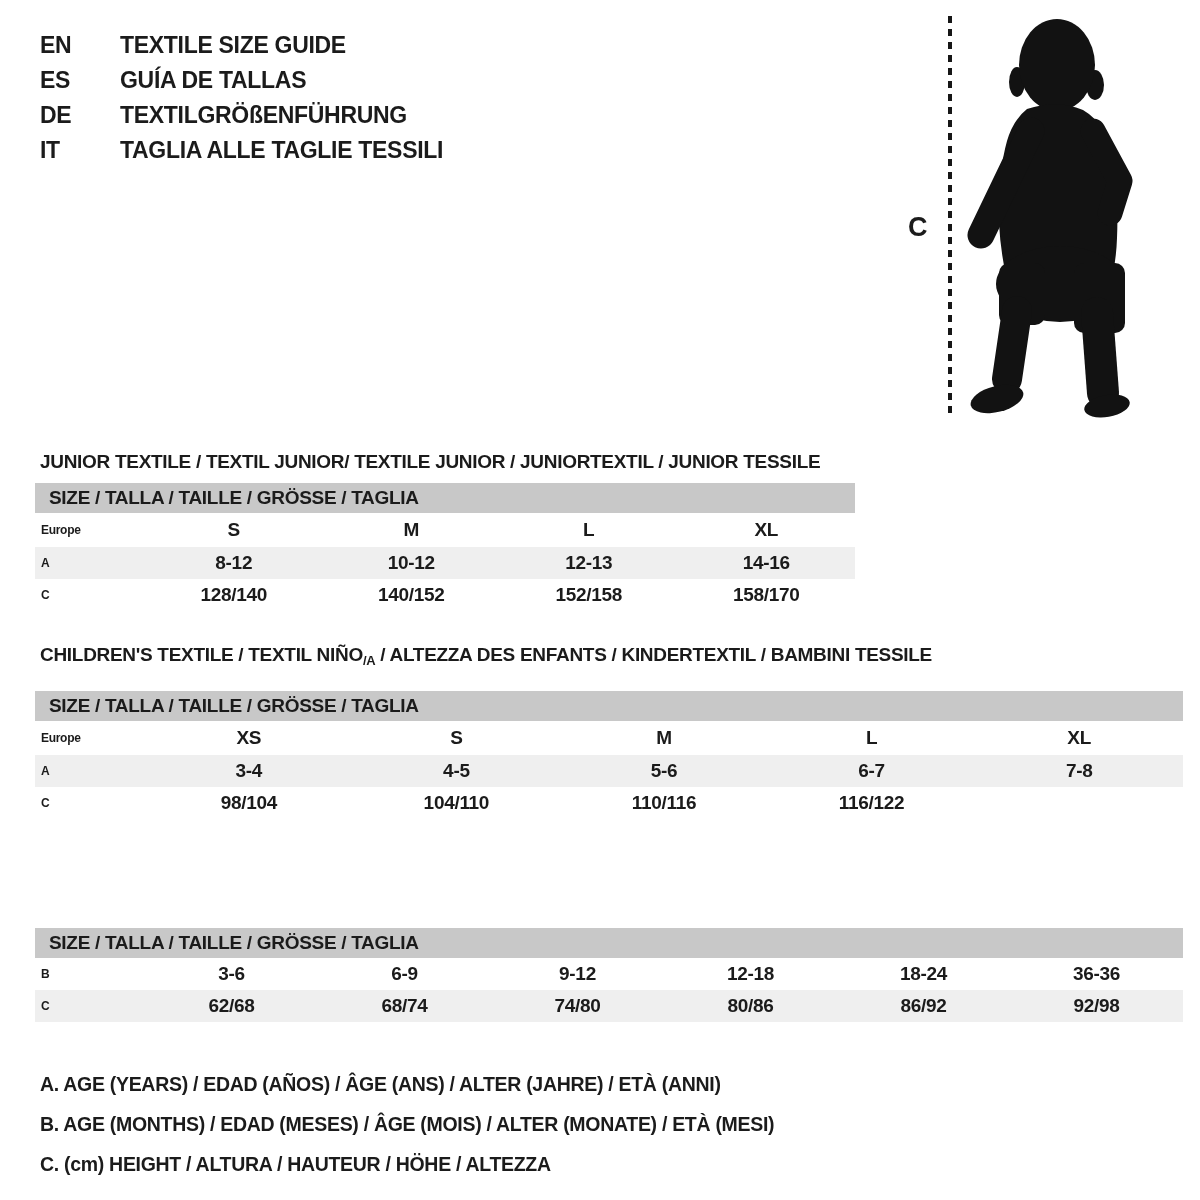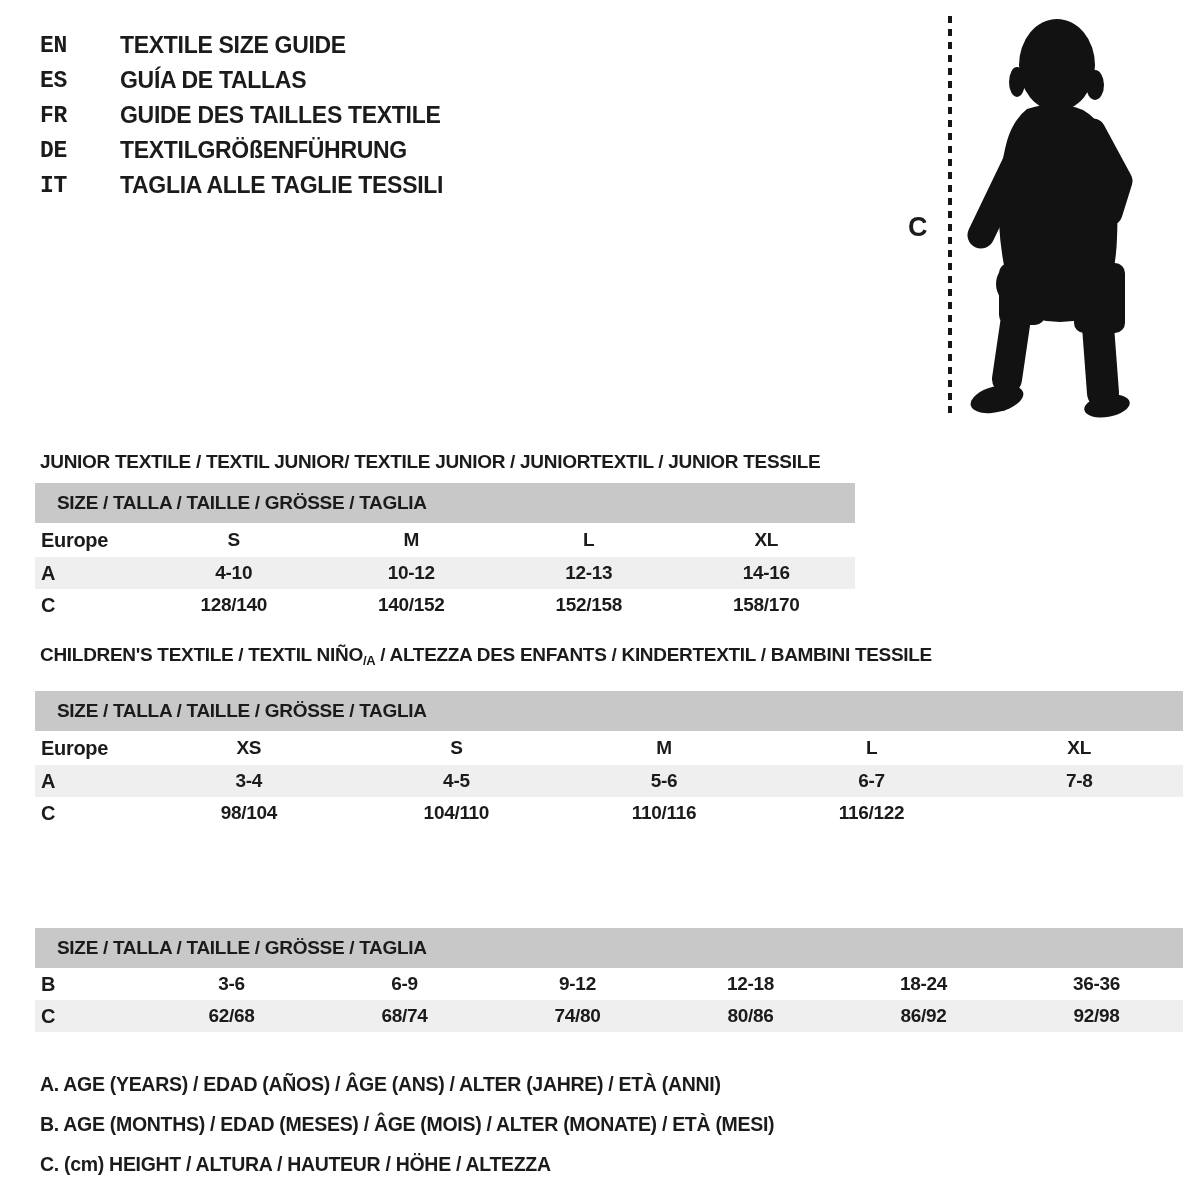--- a/index.html
+++ b/index.html
@@ -13,72 +13,68 @@
     font-family:"Liberation Sans", sans-serif;
     font-weight:700;color:var(--ink);
     letter-spacing:-0.3px;
     position:relative;overflow:hidden;
   }
   .page{position:absolute;inset:0;}
 
   
   .langs{position:absolute;left:40px;top:28px;}
   .lang-row{display:flex;height:35px;align-items:center;font-size:23px;}
-  .lang-code{width:80px;font-family:Liberation Mono, monospace;}
+  .lang-code{width:80px;}
 
   
   .dash-line{
     position:absolute;left:948px;top:16px;width:4px;height:400px;
     background:repeating-linear-gradient(to bottom,#161616 0 7px,transparent 7px 13px);
   }
   .c-label{position:absolute;left:908px;top:212px;font-size:27px;}
   .figure-svg{position:absolute;left:955px;top:13px;}
 
   
   .sec-title{position:absolute;left:40px;font-size:19px;white-space:nowrap;}
   .sec-title .sub{font-size:13px;position:relative;top:4px;}
   .sec-title.two-line{line-height:36px;}
 
   
   .table{position:absolute;left:35px;}
   .t-junior{top:483px;width:820px;--cols:110px repeat(4,1fr);}
   .t-children{top:691px;width:1148px;--cols:110px repeat(5,1fr);}
   .t-babies{top:928px;width:1148px;--cols:110px repeat(6,1fr);}
   .size-header{
-    height:40px;background:var(--bar);
-    display:flex;align-items:center;padding-left:22px;box-sizing:border-box;
+    height:30px;background:var(--bar);
+    display:flex;align-items:center;padding-left:14px;box-sizing:border-box;
     font-size:19px;
   }
   .trow{display:grid;grid-template-columns:var(--cols);height:32px;}
   .trow.cols-row{height:34px;}
   .trow.shade{background:var(--shade);}
-  .lbl{display:flex;align-items:center;padding-left:6px;font-size:20px;}
+  .lbl{display:flex;align-items:center;padding-left:6px;font-size:12px;}
   .val{display:flex;align-items:center;justify-content:center;font-size:19px;}
 
   
   .legend{position:absolute;left:40px;top:1064px;}
   .legend-line{font-size:19.5px;line-height:40px;white-space:nowrap;}
 </style>
 </head>
 <body>
 
 <div class="page">
 
   <div class="langs">
     <div class="lang-row">
       <span class="lang-code">EN</span>
       <span class="lang-title">TEXTILE SIZE GUIDE</span>
     </div>
     <div class="lang-row">
       <span class="lang-code">ES</span>
       <span class="lang-title">GUÍA DE TALLAS</span>
-    </div>
-    <div class="lang-row">
-      <span class="lang-code">FR</span>
-      <span class="lang-title">GUIDE DES TAILLES TEXTILE</span>
     </div>
     <div class="lang-row">
       <span class="lang-code">DE</span>
       <span class="lang-title">TEXTILGRÖßENFÜHRUNG</span>
     </div>
     <div class="lang-row">
       <span class="lang-code">IT</span>
       <span class="lang-title">TAGLIA ALLE TAGLIE TESSILI</span>
     </div>
   </div>
@@ -115,21 +111,21 @@
       <div class="size-header">SIZE / TALLA / TAILLE / GRÖSSE / TAGLIA</div>
       <div class="trow cols-row">
         <div class="lbl">Europe</div>
         <div class="val">S</div>
         <div class="val">M</div>
         <div class="val">L</div>
         <div class="val">XL</div>
       </div>
       <div class="trow shade">
         <div class="lbl">A</div>
-        <div class="val">4-10</div>
+        <div class="val">8-12</div>
         <div class="val">10-12</div>
         <div class="val">12-13</div>
         <div class="val">14-16</div>
       </div>
       <div class="trow">
         <div class="lbl">C</div>
         <div class="val">128/140</div>
         <div class="val">140/152</div>
         <div class="val">152/158</div>
         <div class="val">158/170</div>

